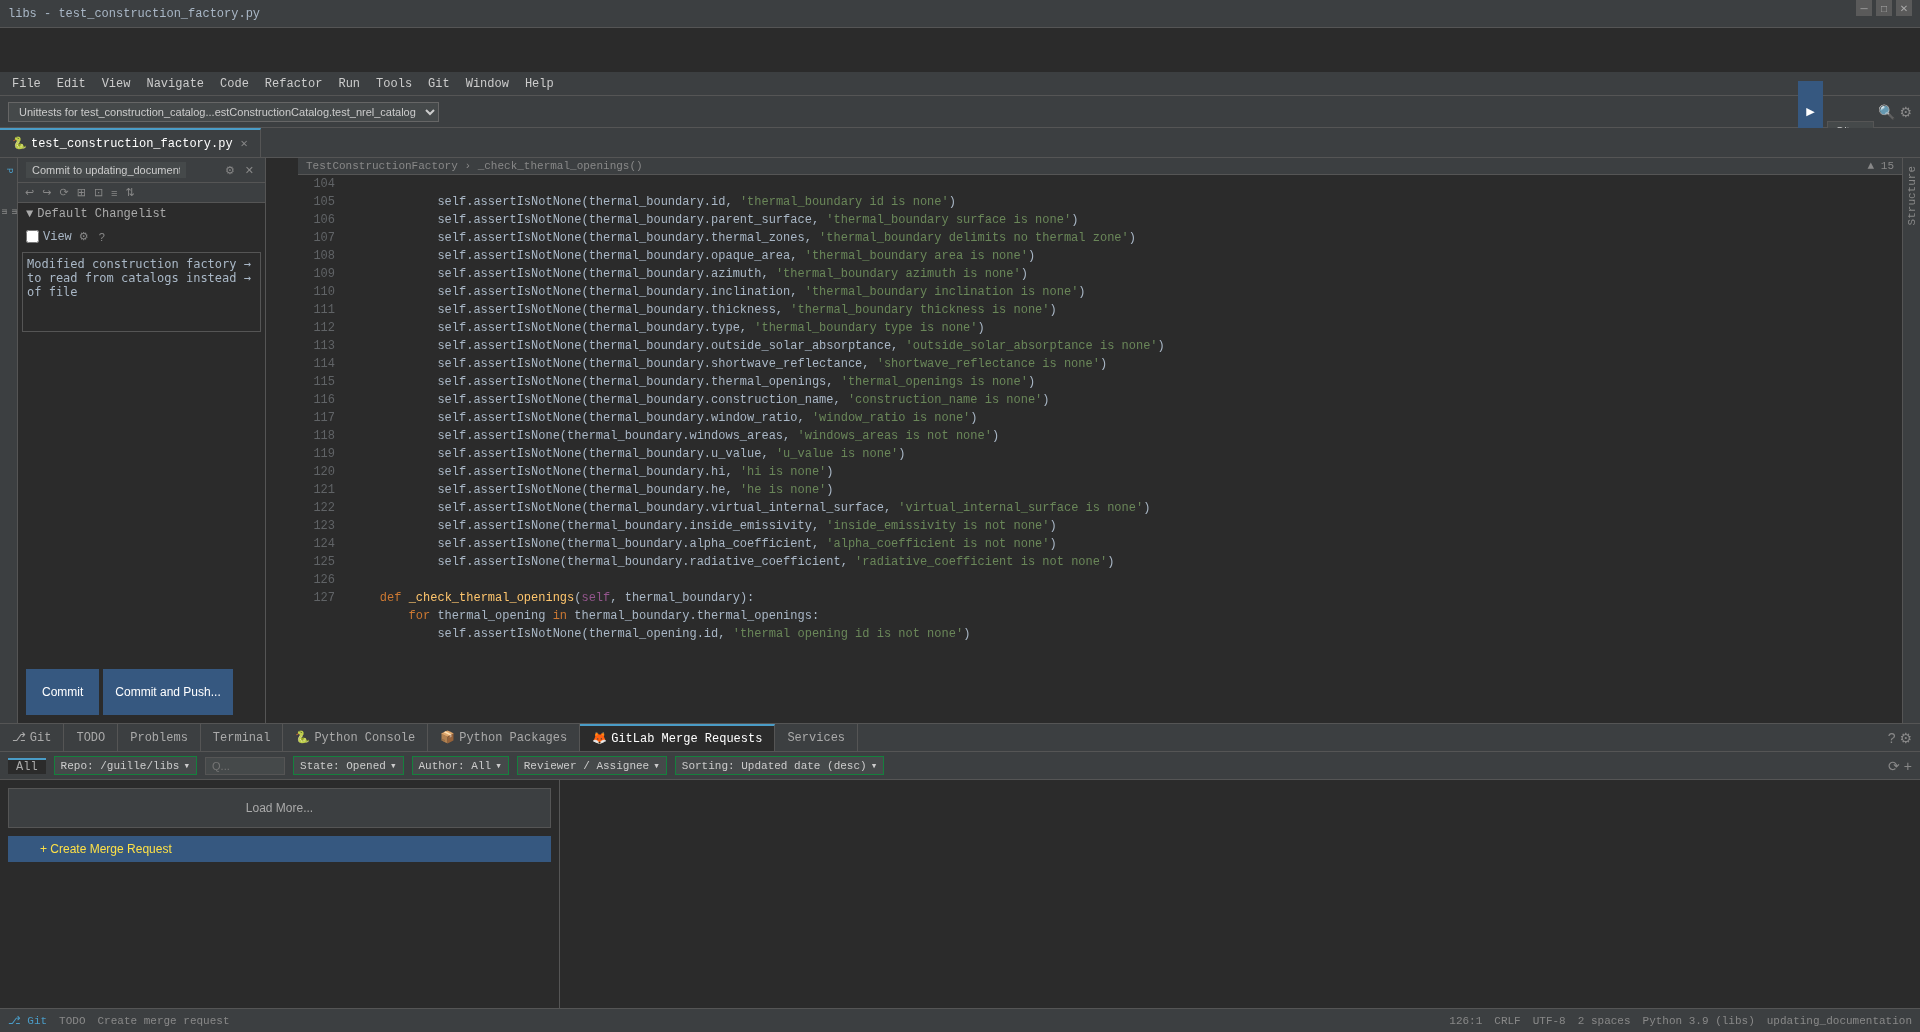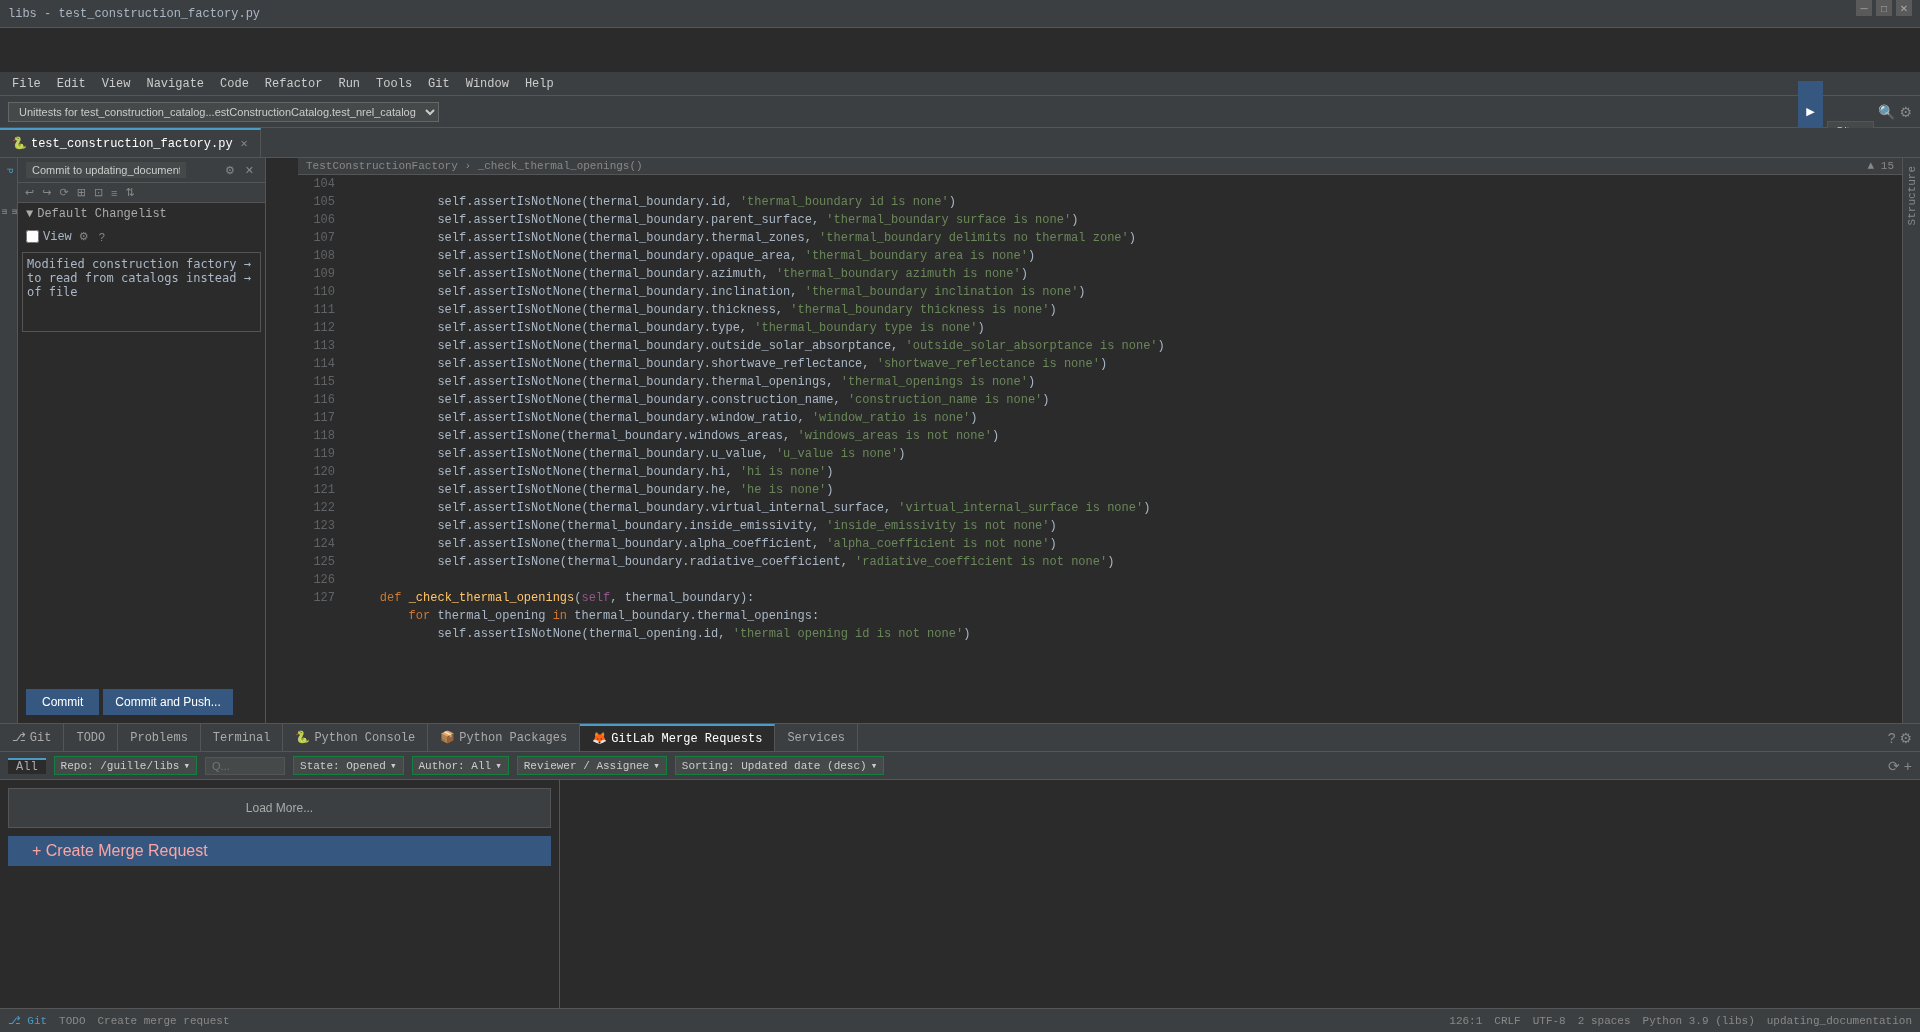--- a/index.html
+++ b/index.html
@@ -166,21 +166,21 @@
       border: none;
       color: #fff;
       padding: 6px 16px;
       cursor: pointer;
       font-size: 12px;
     }
     .btn-commit-push {
       background: #365880;
       border: none;
       color: #fff;
-      padding: 6px 12px;
+      padding: 16px 12px;
       cursor: pointer;
       font-size: 12px;
     }
 
     
     .editor-area {
       flex: 1;
       display: flex;
       flex-direction: column;
       overflow: hidden;
@@ -331,23 +331,23 @@
       border: 1px solid #555;
       color: #aaa;
       padding: 12px 20px;
       font-size: 12px;
       cursor: pointer;
       text-align: center;
     }
     .create-mr-btn {
       background: #365880;
       border: none;
-      color: #fca5a5;
-      padding: 6px 24px;
-      font-size: 16px;
+      color: #fde047;
+      padding: 6px 32px;
+      font-size: 12px;
       cursor: pointer;
       display: flex; align-items: center; gap: 4px;
     }
 
     
     .status-bar {
       background: #3c3f41;
       height: 24px;
       display: flex;
       align-items: center;

